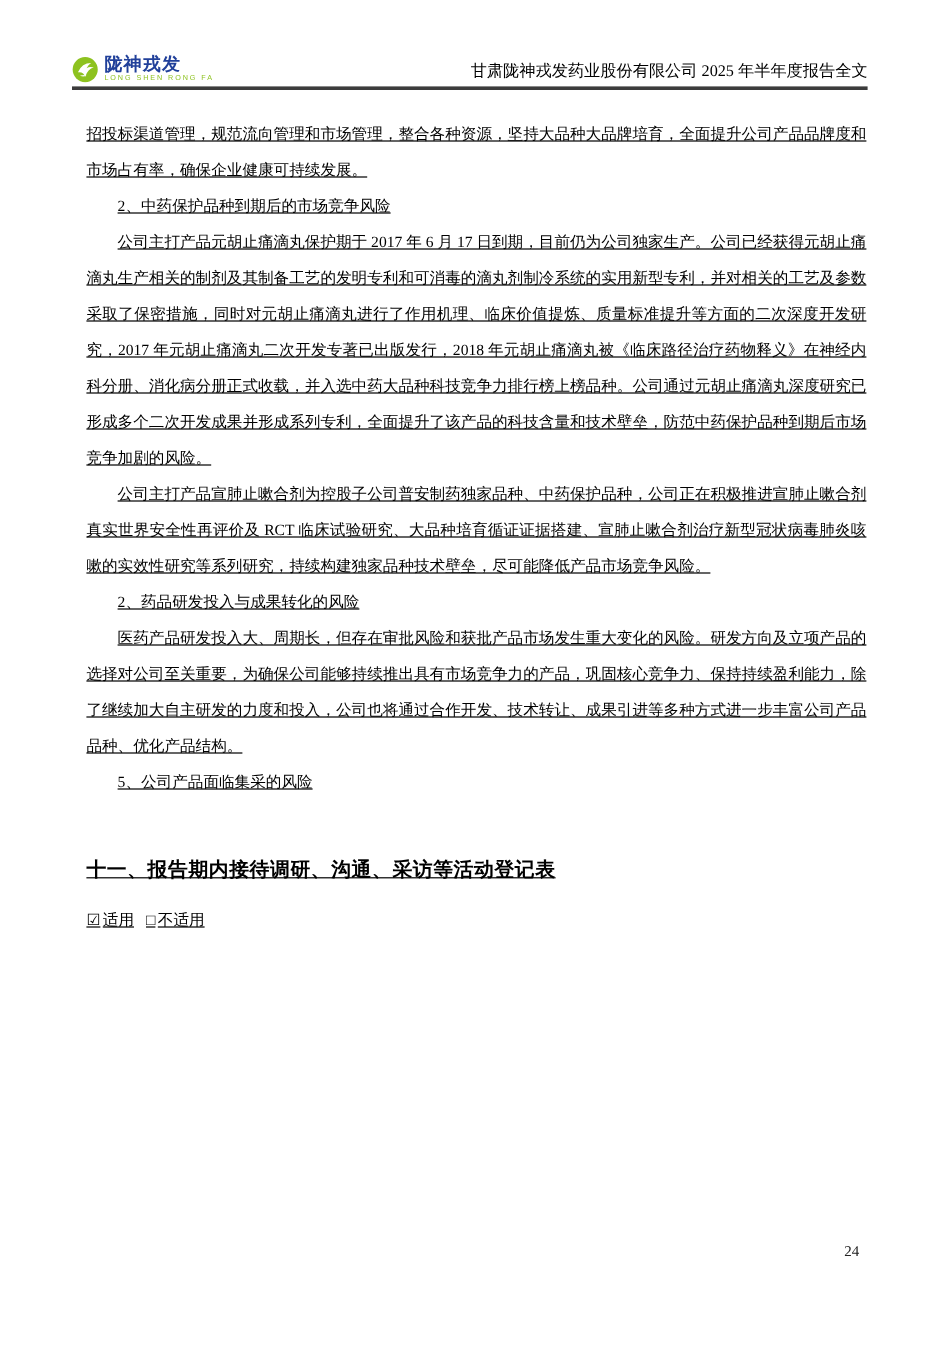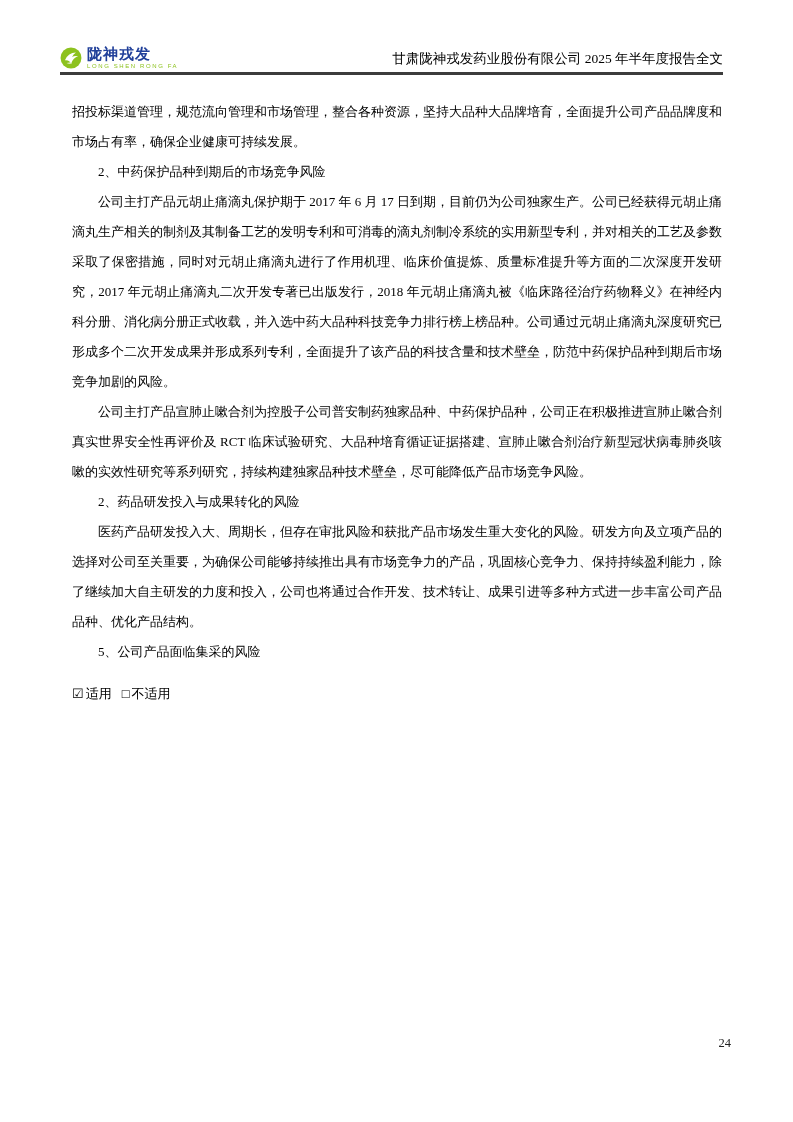--- a/index.html
+++ b/index.html
@@ -50,20 +50,21 @@
     white-space: nowrap;
     padding-bottom: 1px;
   }
 
   
   .content {
     position: absolute;
     left: 72px;
     top: 97px;
     width: 650px;
+    text-decoration: underline;
   }
   .content p {
     margin: 0;
     font-size: 13px;
     line-height: 30px;
     text-align: justify;
     word-break: break-all;
   }
   .content p.indent { text-indent: 26px; }
 
@@ -83,21 +84,21 @@
     font-size: 13px;
     line-height: 30px;
   }
   .applicability .option { margin-right: 10px; text-align: center; }
   .applicability .box { margin-right: 2px; }
 
   
   .page-number {
     position: absolute;
     top: 1036px;
-    right: 62px;
+    right: 77px;
     font-size: 12.5px;
     color: #222;
   }
 </style>
 </head>
 <body>
 
 <div class="page">
 
   <div class="header">
@@ -117,20 +118,21 @@
 
   <div class="content">
     <p>招投标渠道管理，规范流向管理和市场管理，整合各种资源，坚持大品种大品牌培育，全面提升公司产品品牌度和市场占有率，确保企业健康可持续发展。</p>
     <p class="indent">2、中药保护品种到期后的市场竞争风险</p>
     <p class="indent">公司主打产品元胡止痛滴丸保护期于 2017 年 6 月 17 日到期，目前仍为公司独家生产。公司已经获得元胡止痛滴丸生产相关的制剂及其制备工艺的发明专利和可消毒的滴丸剂制冷系统的实用新型专利，并对相关的工艺及参数采取了保密措施，同时对元胡止痛滴丸进行了作用机理、临床价值提炼、质量标准提升等方面的二次深度开发研究，2017 年元胡止痛滴丸二次开发专著已出版发行，2018 年元胡止痛滴丸被《临床路径治疗药物释义》在神经内科分册、消化病分册正式收载，并入选中药大品种科技竞争力排行榜上榜品种。公司通过元胡止痛滴丸深度研究已形成多个二次开发成果并形成系列专利，全面提升了该产品的科技含量和技术壁垒，防范中药保护品种到期后市场竞争加剧的风险。</p>
     <p class="indent">公司主打产品宣肺止嗽合剂为控股子公司普安制药独家品种、中药保护品种，公司正在积极推进宣肺止嗽合剂真实世界安全性再评价及 RCT 临床试验研究、大品种培育循证证据搭建、宣肺止嗽合剂治疗新型冠状病毒肺炎咳嗽的实效性研究等系列研究，持续构建独家品种技术壁垒，尽可能降低产品市场竞争风险。</p>
     <p class="indent">2、药品研发投入与成果转化的风险</p>
     <p class="indent">医药产品研发投入大、周期长，但存在审批风险和获批产品市场发生重大变化的风险。研发方向及立项产品的选择对公司至关重要，为确保公司能够持续推出具有市场竞争力的产品，巩固核心竞争力、保持持续盈利能力，除了继续加大自主研发的力度和投入，公司也将通过合作开发、技术转让、成果引进等多种方式进一步丰富公司产品品种、优化产品结构。</p>
     <p class="indent">5、公司产品面临集采的风险</p>
 
+    <h2 class="section-heading">十一、报告期内接待调研、沟通、采访等活动登记表</h2>
 
     <div class="applicability">
       <span class="option"><span class="box">☑</span><span>适用</span></span><span class="option"><span class="box">□</span><span>不适用</span></span>
     </div>
   </div>
 
   <div class="page-number">24</div>
 
 </div>
 

